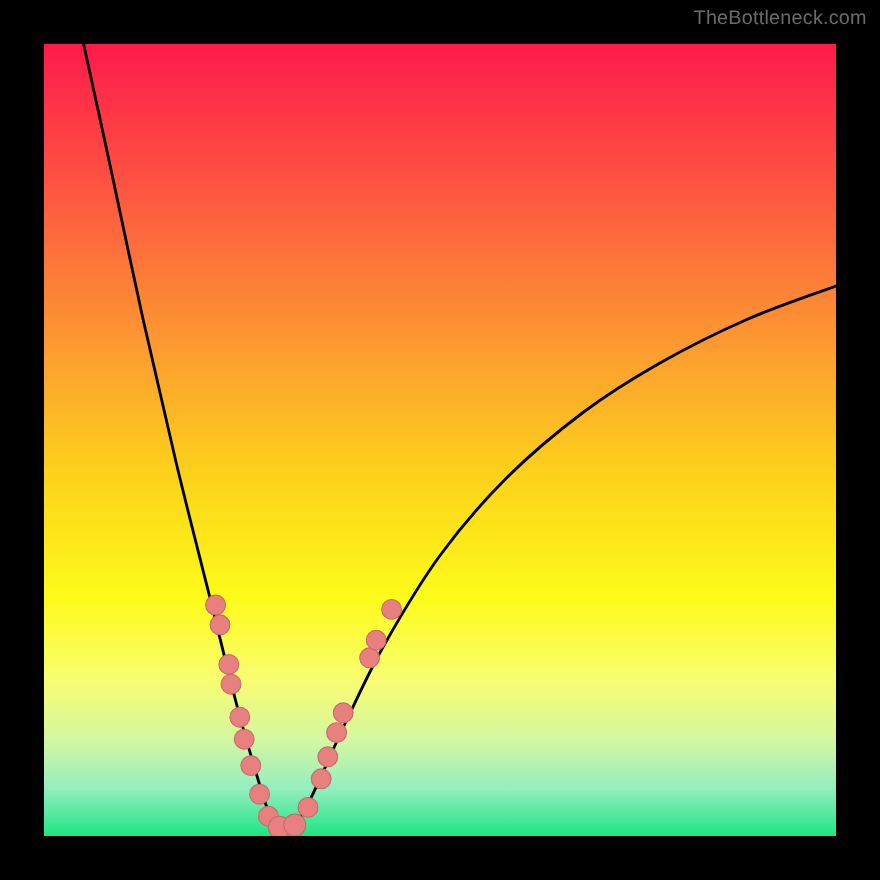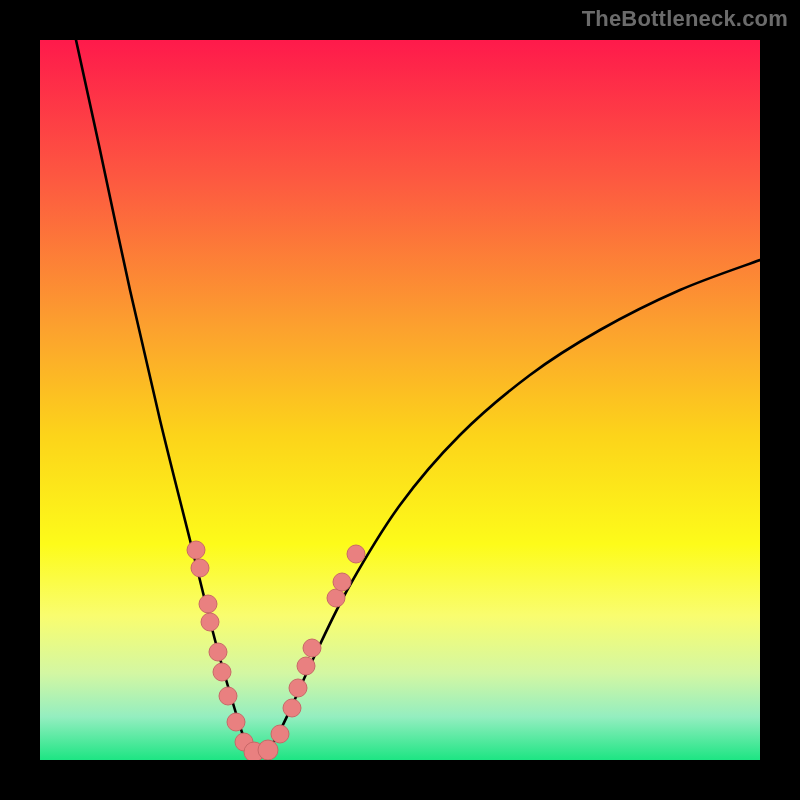--- a/index.html
+++ b/index.html
@@ -32,22 +32,22 @@
     left: 0;
     top: 0;
     width: 720px;
     height: 720px;
   }
   .watermark {
     position: absolute;
     top: 6px;
     right: 12px;
     color: #6b6b6b;
-    font-size: 22px;
-    font-weight: 700;
+    font-size: 18px;
+    font-weight: 400;
     letter-spacing: 0.2px;
     user-select: none;
   }
   svg.curve {
     position: absolute;
     left: 0;
     top: 0;
   }
 </style>
 </head>

